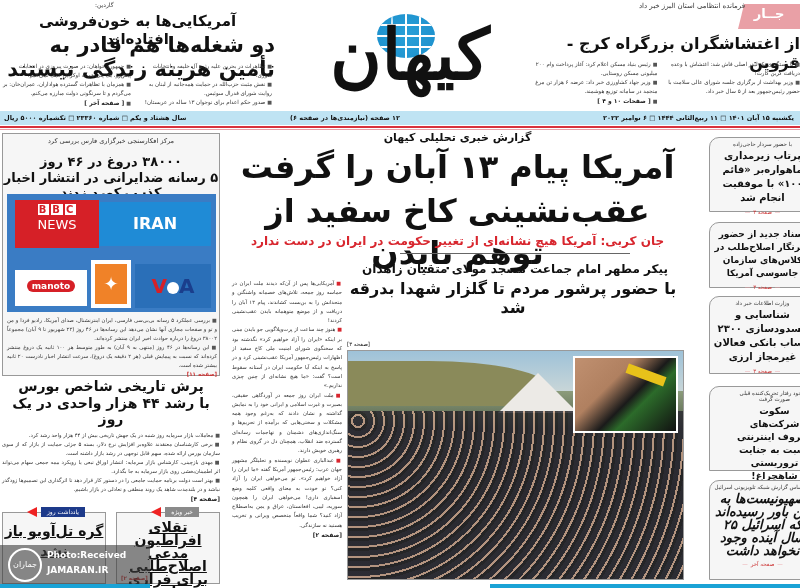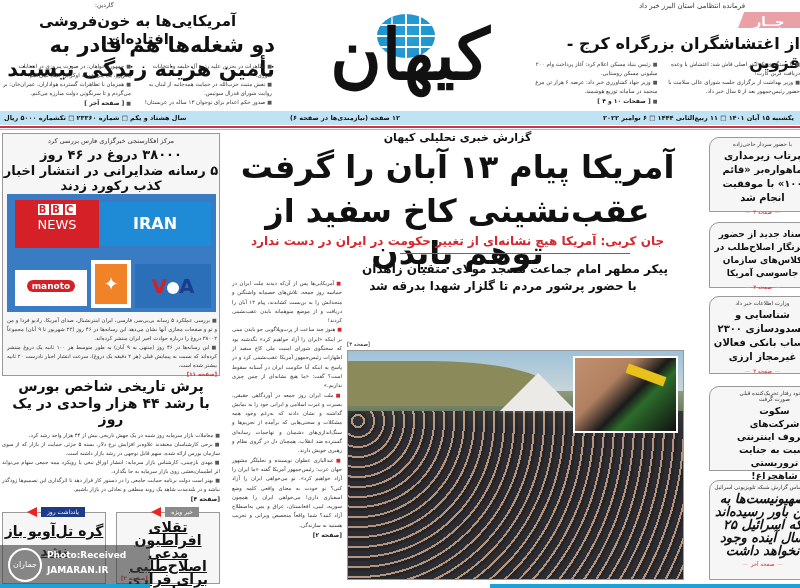--- a/index.html
+++ b/index.html
@@ -4,21 +4,21 @@
 <style>
   * { box-sizing: border-box; margin: 0; padding: 0; }
   html, body { width: 800px; height: 588px; overflow: hidden; background: #fff; }
   body { font-family: "DejaVu Sans", sans-serif; color: #111; position: relative; direction: rtl; }
 
   .abs { position: absolute; }
 
   
   .top-right { right: 0; top: 0; width: 275px; height: 108px; }
   .tr-kicker { position: absolute; right: 55px; top: 2px; font-size: 7px; color: #333; }
-  .tr-tag { position: absolute; right: 0; top: 12px; width: 62px; height: 16px; background: #e9a0a6; color: #fff; font-size: 13px; font-weight: bold; text-align: center; line-height: 20px; clip-path: polygon(10% 0,100% 0,100% 100%,0 100%); }
+  .tr-tag { position: absolute; right: 0; top: 4px; width: 62px; height: 25px; background: #e9a0a6; color: #fff; font-size: 13px; font-weight: bold; text-align: center; line-height: 20px; clip-path: polygon(10% 0,100% 0,100% 100%,0 100%); }
   .tr-title1 { position: absolute; right: 8px; top: 14px; font-size: 15px; font-weight: bold; text-align: right; width: 250px; }
   .tr-title2 { position: absolute; right: 0; top: 34px; font-size: 16px; font-weight: bold; text-align: right; width: 275px; }
   .tr-bullets { position: absolute; right: 0; top: 60px; width: 275px; display: flex; gap: 10px; font-size: 5.5px; color: #333; line-height: 9px; }
   .tr-col { flex: 1; }
   .tr-col p::before, .bl::before { content: "■"; color: #555; font-size: 5px; margin-left: 2px; }
   .tr-ref { font-weight: bold; color: #222; font-size: 6px; }
 
   .masthead { left: 285px; top: 0; width: 260px; height: 108px; }
   .logo-text { position: absolute; left: 0; top: 10px; width: 250px; text-align: center; font-family: "DejaVu Serif", serif; font-size: 70px; font-weight: bold; line-height: 90px; color: #111; }
   .globe { position: absolute; left: 92px; top: 14px; width: 58px; height: 44px; border-radius: 50%; background: radial-gradient(circle at 50% 50%, #2aa0d8 0%, #1b8fcc 100%); overflow: hidden; }
@@ -34,21 +34,21 @@
   .dateband { left: 0; top: 111px; width: 800px; height: 14px; background: #bfe3f3; font-size: 6.5px; font-weight: bold; line-height: 14px; }
   .db-right { position: absolute; right: 6px; top: 0; }
   .db-mid { position: absolute; left: 290px; top: 0; }
   .db-left { position: absolute; left: 4px; top: 0; }
   .redline { left: 0; top: 126px; width: 800px; height: 2px; background: #d8323c; }
   .redline2 { left: 0; top: 129px; width: 800px; height: 1px; background: #e9a0a6; }
 
   
   .lbox { left: 2px; top: 133px; width: 218px; height: 243px; border: 1px solid #999; background: #f6f6f6; }
   .lb-kicker { text-align: center; font-size: 6.5px; margin-top: 3px; color: #333; }
-  .lb-t1 { text-align: center; font-size: 13px; font-weight: bold; margin-top: 2px; }
+  .lb-t1 { text-align: center; font-size: 13px; font-weight: bold; margin-top: 9px; }
   .lb-t2 { text-align: center; font-size: 13px; font-weight: bold; margin-top: 1px; }
   .logos { position: absolute; left: 4px; top: 60px; width: 209px; height: 118px; background: #3a7cc4; }
   .bbc { position: absolute; left: 8px; top: 6px; width: 84px; height: 48px; background: #d62027; color: #fff; direction: ltr; text-align: center; }
   .bbc-top { font-size: 10px; font-weight: bold; letter-spacing: 2px; margin-top: 4px; }
   .bbc-top span { background: #fff; color: #d62027; padding: 0 1px; margin: 0 1px; }
   .bbc-bot { font-size: 13px; margin-top: 2px; }
   .iran { position: absolute; left: 92px; top: 8px; width: 112px; height: 44px; direction: ltr; display: flex; }
   .iran .fa { width: 48px; background: #d62027; color: #fff; font-size: 16px; font-weight: bold; text-align: center; line-height: 44px; }
   .iran .en { flex: 1; background: #1f8bd6; color: #fff; font-size: 16px; font-weight: bold; text-align: center; line-height: 44px; }
   .manoto { position: absolute; left: 8px; top: 76px; width: 72px; height: 36px; background: #fff; direction: ltr; text-align: center; }
@@ -81,21 +81,21 @@
   .c-kicker { left: 230px; top: 131px; width: 455px; text-align: center; font-size: 11px; font-weight: bold; }
   .c-h1 { left: 230px; top: 146px; width: 455px; text-align: center; font-size: 32px; font-weight: bold; line-height: 42px; letter-spacing: -0.5px; }
   .c-h2 { left: 230px; top: 190px; width: 455px; text-align: center; font-size: 32px; font-weight: bold; line-height: 42px; letter-spacing: -0.5px; }
   .c-sub { left: 230px; top: 234px; width: 455px; text-align: center; font-size: 12px; font-weight: bold; color: #d8262e; }
   .c-sep { left: 400px; top: 253px; width: 230px; height: 1px; background: #666; }
 
   .c-body { left: 232px; top: 279px; width: 110px; font-size: 5.3px; line-height: 9.3px; color: #333; text-align: justify; }
   .c-body .bl::before { color: #d8262e; }
 
   .c-photo-title1 { left: 345px; top: 313px; width: 340px; text-align: center; font-size: 12px; font-weight: bold; }
-  .c-photo-title2 { left: 333px; top: 330px; width: 340px; text-align: center; font-size: 12px; font-weight: bold; }
+  .c-photo-title2 { left: 343px; top: 330px; width: 340px; text-align: center; font-size: 16px; font-weight: bold; }
 
   .photo { left: 347px; top: 354px; width: 337px; height: 226px; border: 1px solid #999; overflow: hidden;
            background: linear-gradient(180deg, #b9c4c8 0%, #8a9a7a 18%, #6e7d62 26%, #3d3d44 34%, #2d2b30 60%, #3a3c48 100%); }
   .photo .sky { position: absolute; left: 0; top: 0; width: 100%; height: 40px; background: linear-gradient(180deg, #9ec2d8, #c8d6d8); }
   .photo .hill { position: absolute; left: 0; top: 10px; width: 60%; height: 45px; background: #8a8a5a; border-radius: 0 60% 0 0; }
   .photo .tent { position: absolute; left: 150px; top: 22px; width: 80px; height: 40px; background: #eceae6; clip-path: polygon(50% 0, 100% 100%, 0 100%); }
   .photo .crowd { position: absolute; left: 0; top: 60px; width: 100%; height: 170px;
                   background: repeating-radial-gradient(circle at 10px 10px, #2a2a30 0 5px, #c9a48a 5px 7px, #222 7px 10px); opacity: 0.85; }
   .photo .inset { position: absolute; right: 5px; top: 5px; width: 105px; height: 77px; border: 2px solid #fff;
                   background: linear-gradient(135deg, #c09070 0%, #b08060 35%, #1a1a1a 55%, #2c6b2a 65%, #111 100%); }

